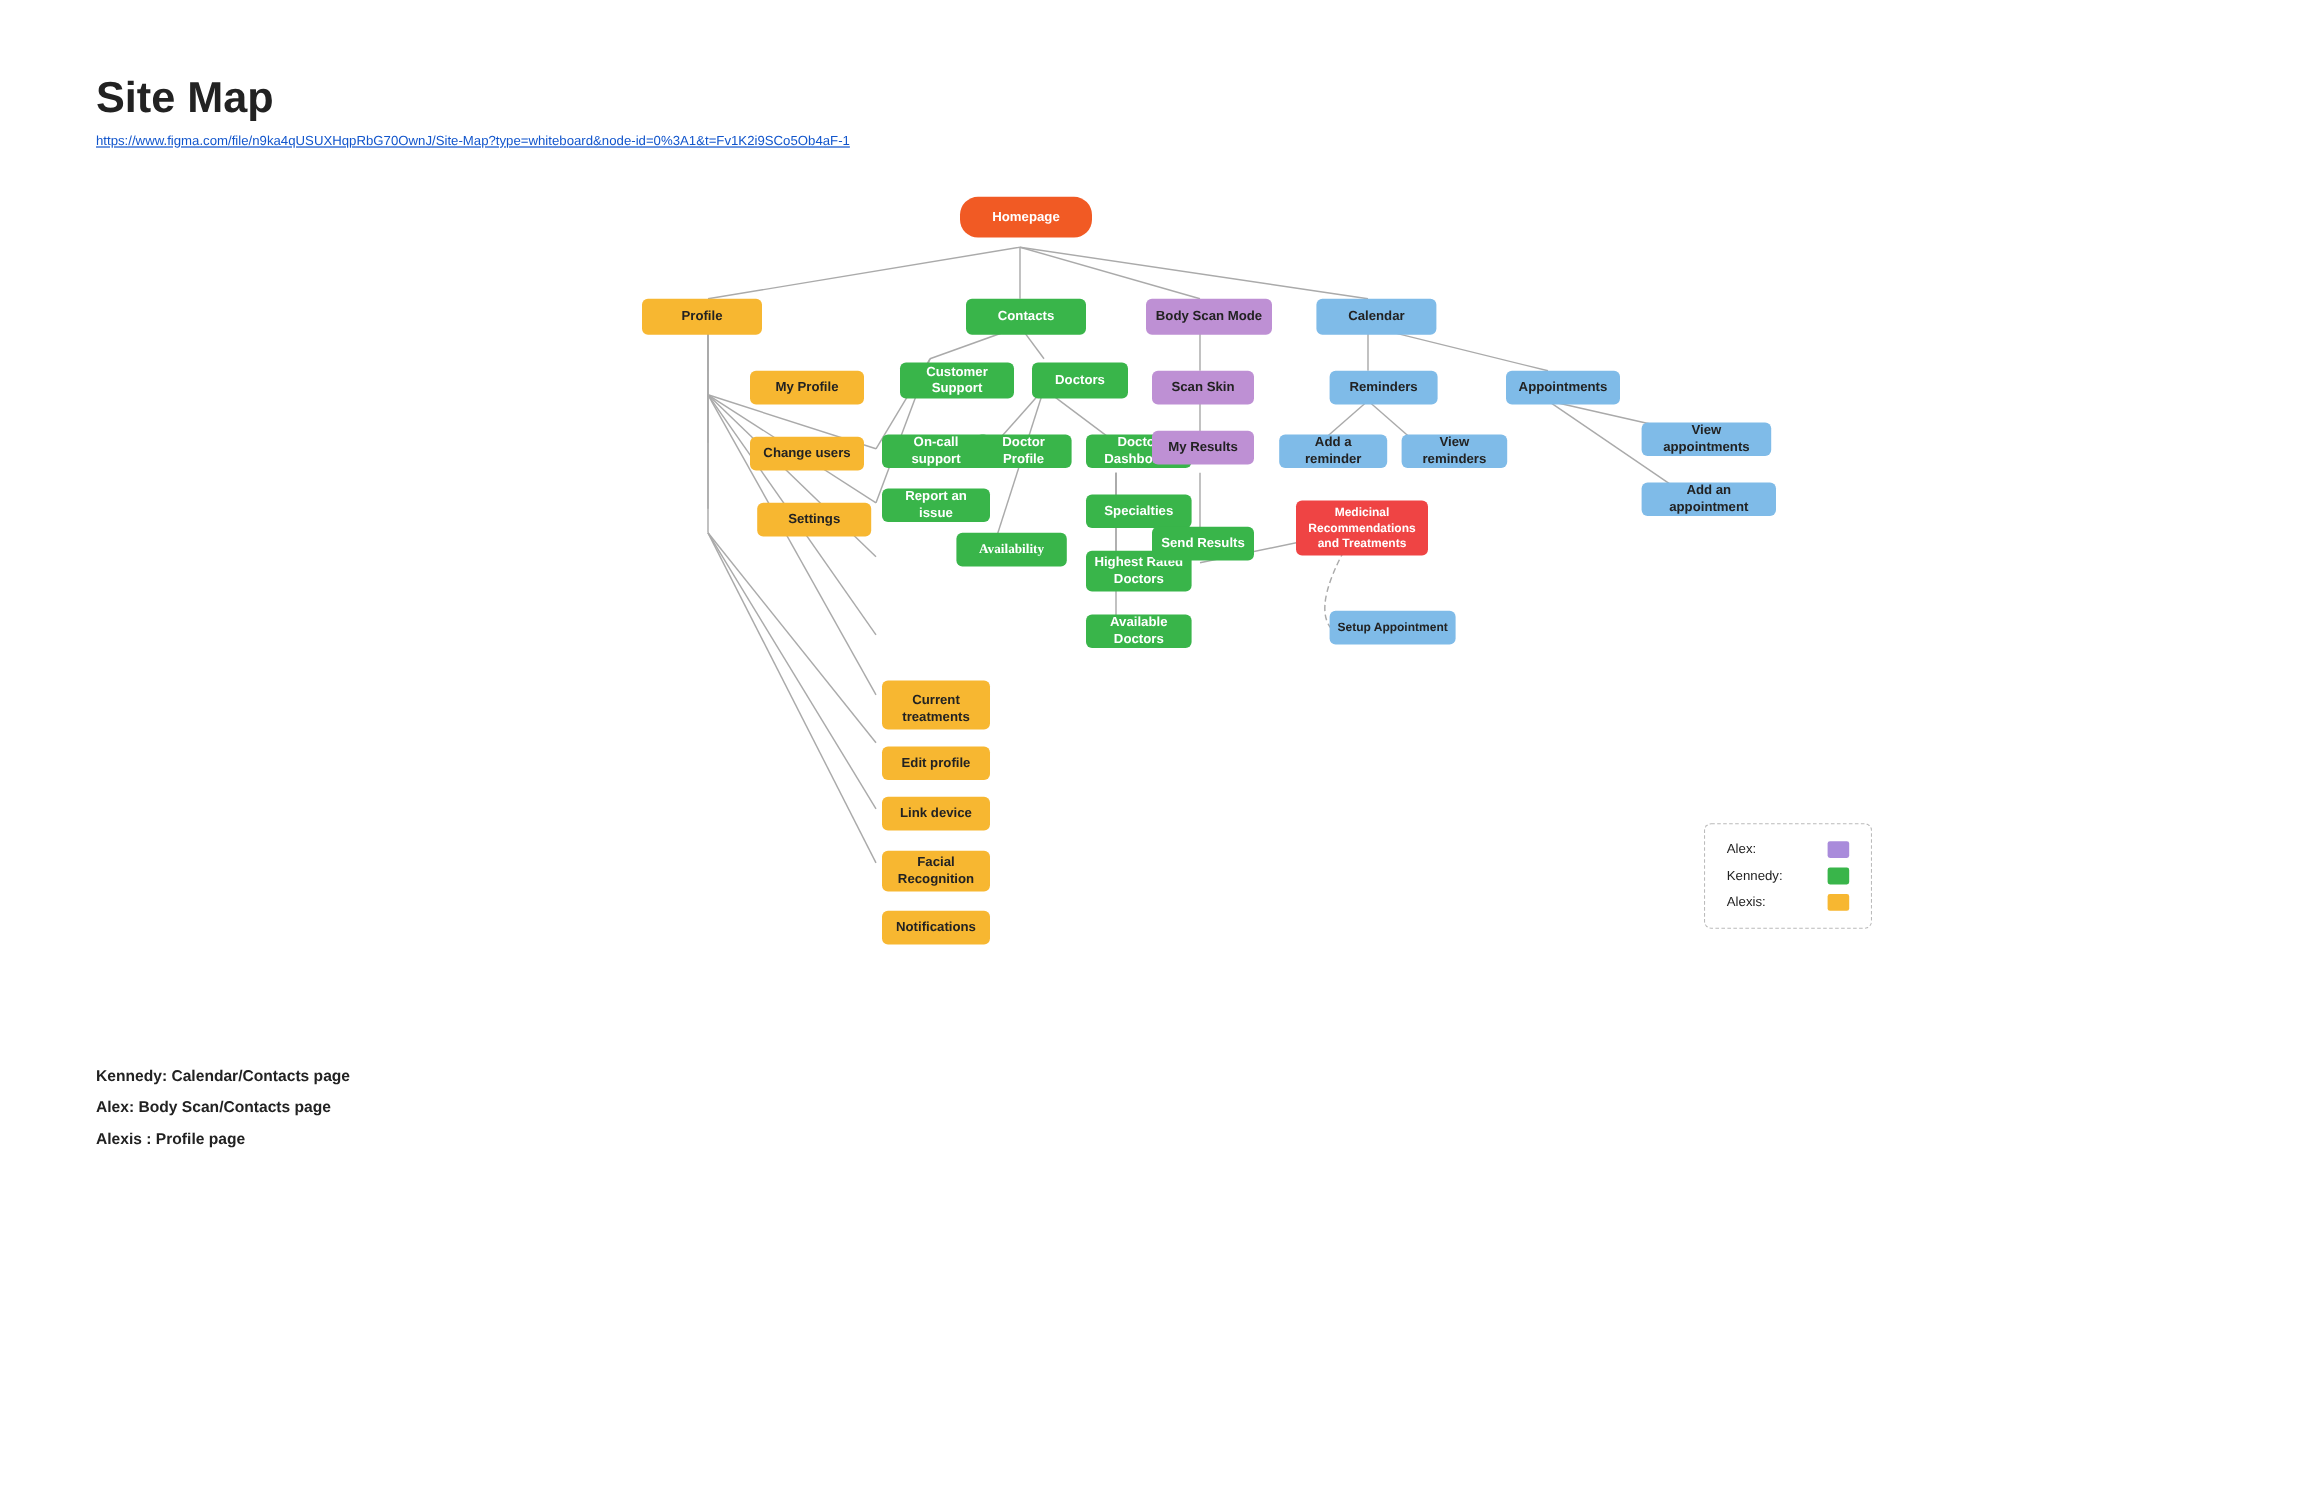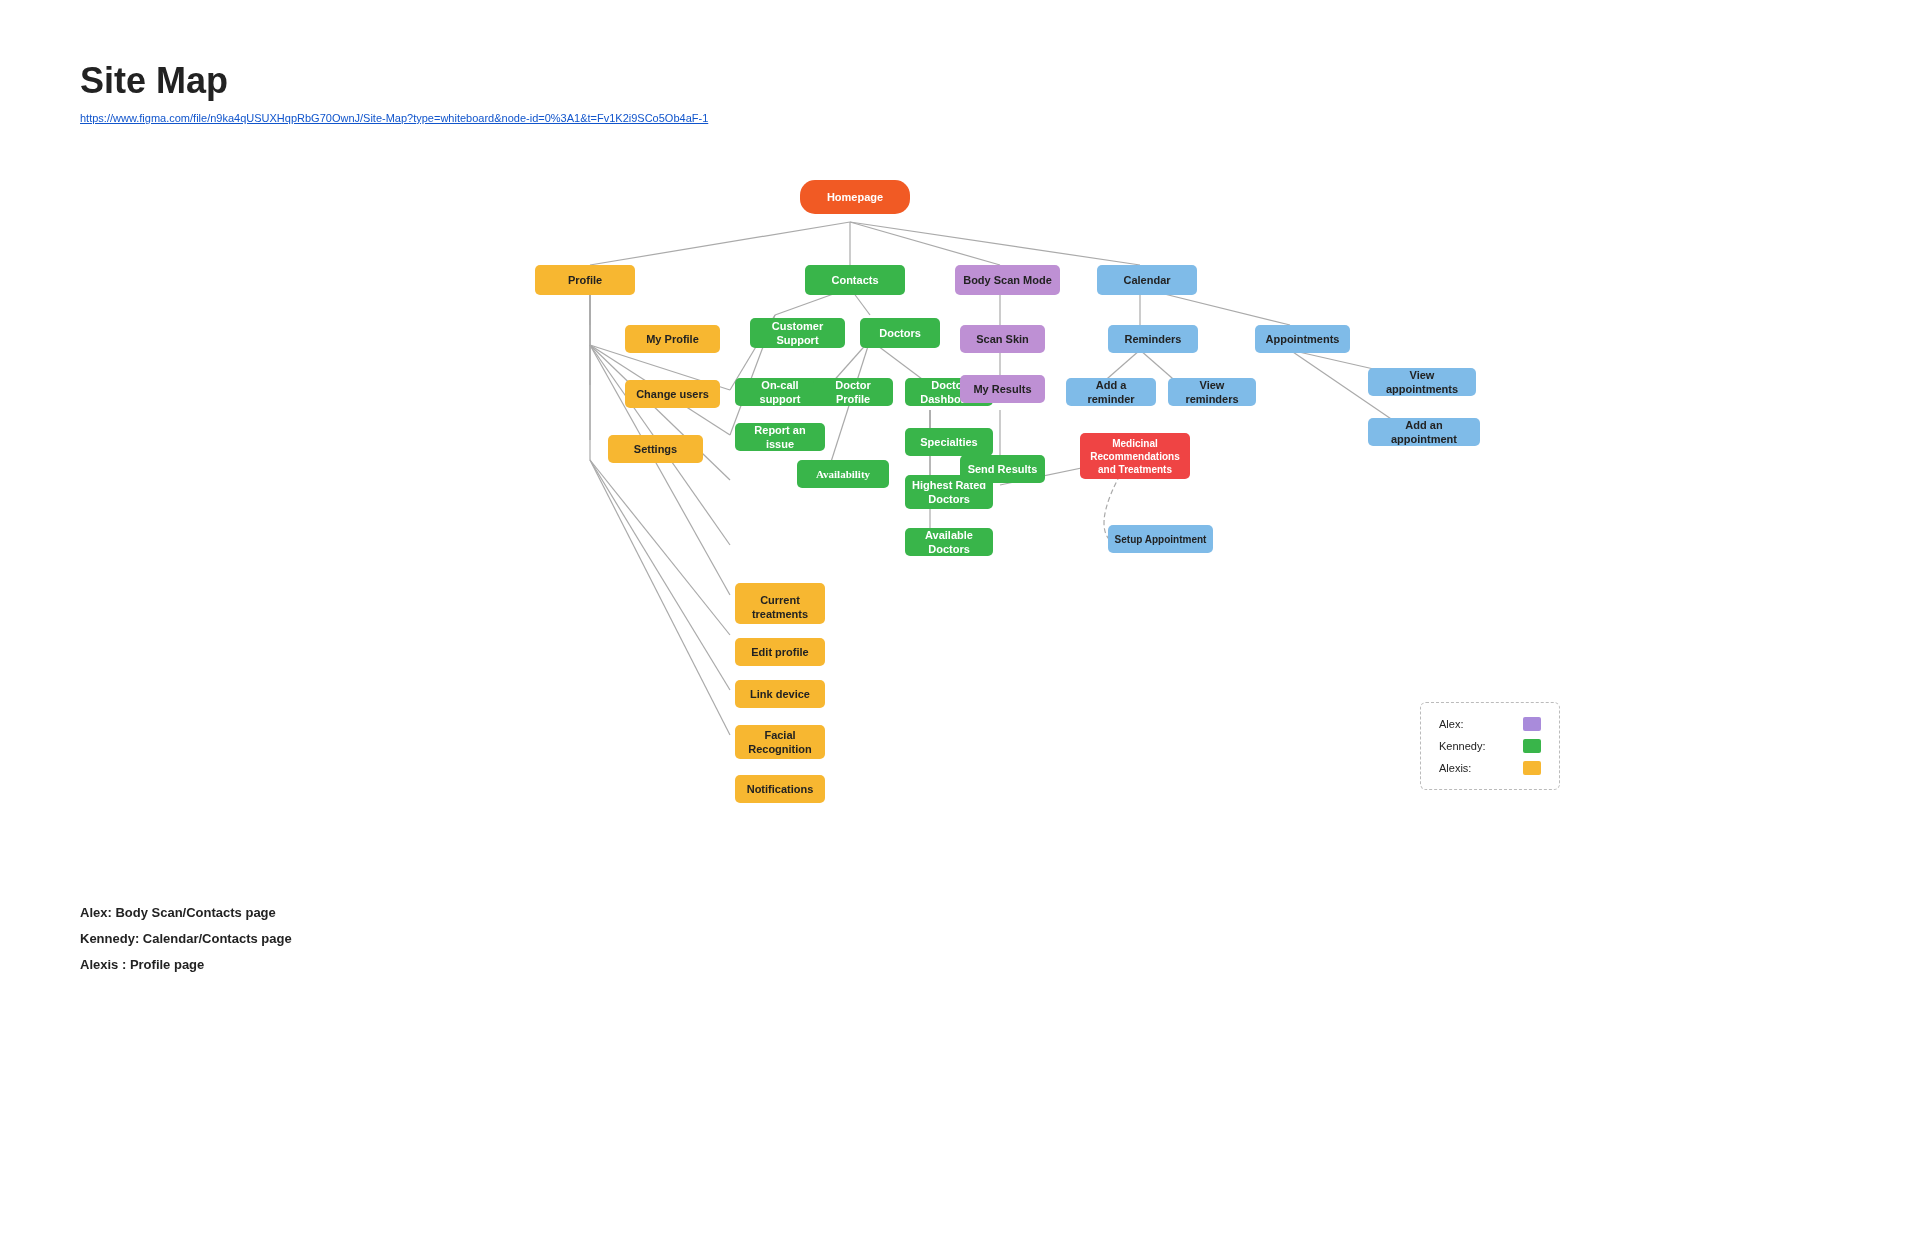--- a/index.html
+++ b/index.html
@@ -16,21 +16,21 @@
     h1 {
       font-size: 36px;
       font-weight: 900;
       margin-bottom: 10px;
     }
     .figma-link {
       font-size: 11px;
       color: #1155cc;
       text-decoration: underline;
       display: block;
-      margin-bottom: 46px;
+      margin-bottom: 30px;
     }
     .sitemap-canvas {
       position: relative;
       width: 1200px;
       height: 700px;
       margin: 0 auto;
     }
     .node {
       position: absolute;
       border-radius: 5px;
@@ -202,21 +202,21 @@
     <div class="node blue" style="left:737px; top:95px; width:100px; height:30px;">
       <span>Calendar</span>
     </div>
 
     <div class="node yellow" style="left:265px; top:155px; width:95px; height:28px;">
       <span>My Profile</span>
     </div>
     <div class="node yellow" style="left:265px; top:210px; width:95px; height:28px;">
       <span>Change users</span>
     </div>
-    <div class="node yellow" style="left:248px; top:265px; width:95px; height:28px;">
+    <div class="node yellow" style="left:271px; top:265px; width:95px; height:28px;">
       <span>Settings</span>
     </div>
 
     <div class="node green" style="left:375px; top:208px; width:90px; height:28px;">
       <span>On-call support</span>
     </div>
     <div class="node green" style="left:375px; top:253px; width:90px; height:28px;">
       <span>Report an issue</span>
     </div>
     <div class="node yellow" style="left:375px; top:370px; width:90px; height:28px;margin-top:43px;">
@@ -316,26 +316,26 @@
       <div class="legend-row">
         <span class="legend-label">Alexis:</span>
         <div class="legend-swatch swatch-alexis"></div>
       </div>
     </div>
 
   </div>
 
   <div class="bottom-notes">
     <div>
+      <span style="font-weight:700;">Kennedy:</span>
+      <span> Calendar/Contacts page</span>
+    </div>
+    <div>
       <span style="font-weight:700;">Alex:</span>
       <span> Body Scan/Contacts page</span>
-    </div>
-    <div>
-      <span style="font-weight:700;">Kennedy:</span>
-      <span> Calendar/Contacts page</span>
     </div>
     <div>
       <span style="font-weight:700;">Alexis</span>
       <span>: Profile page</span>
     </div>
   </div>
 
 </div>
 
 </body></html>

